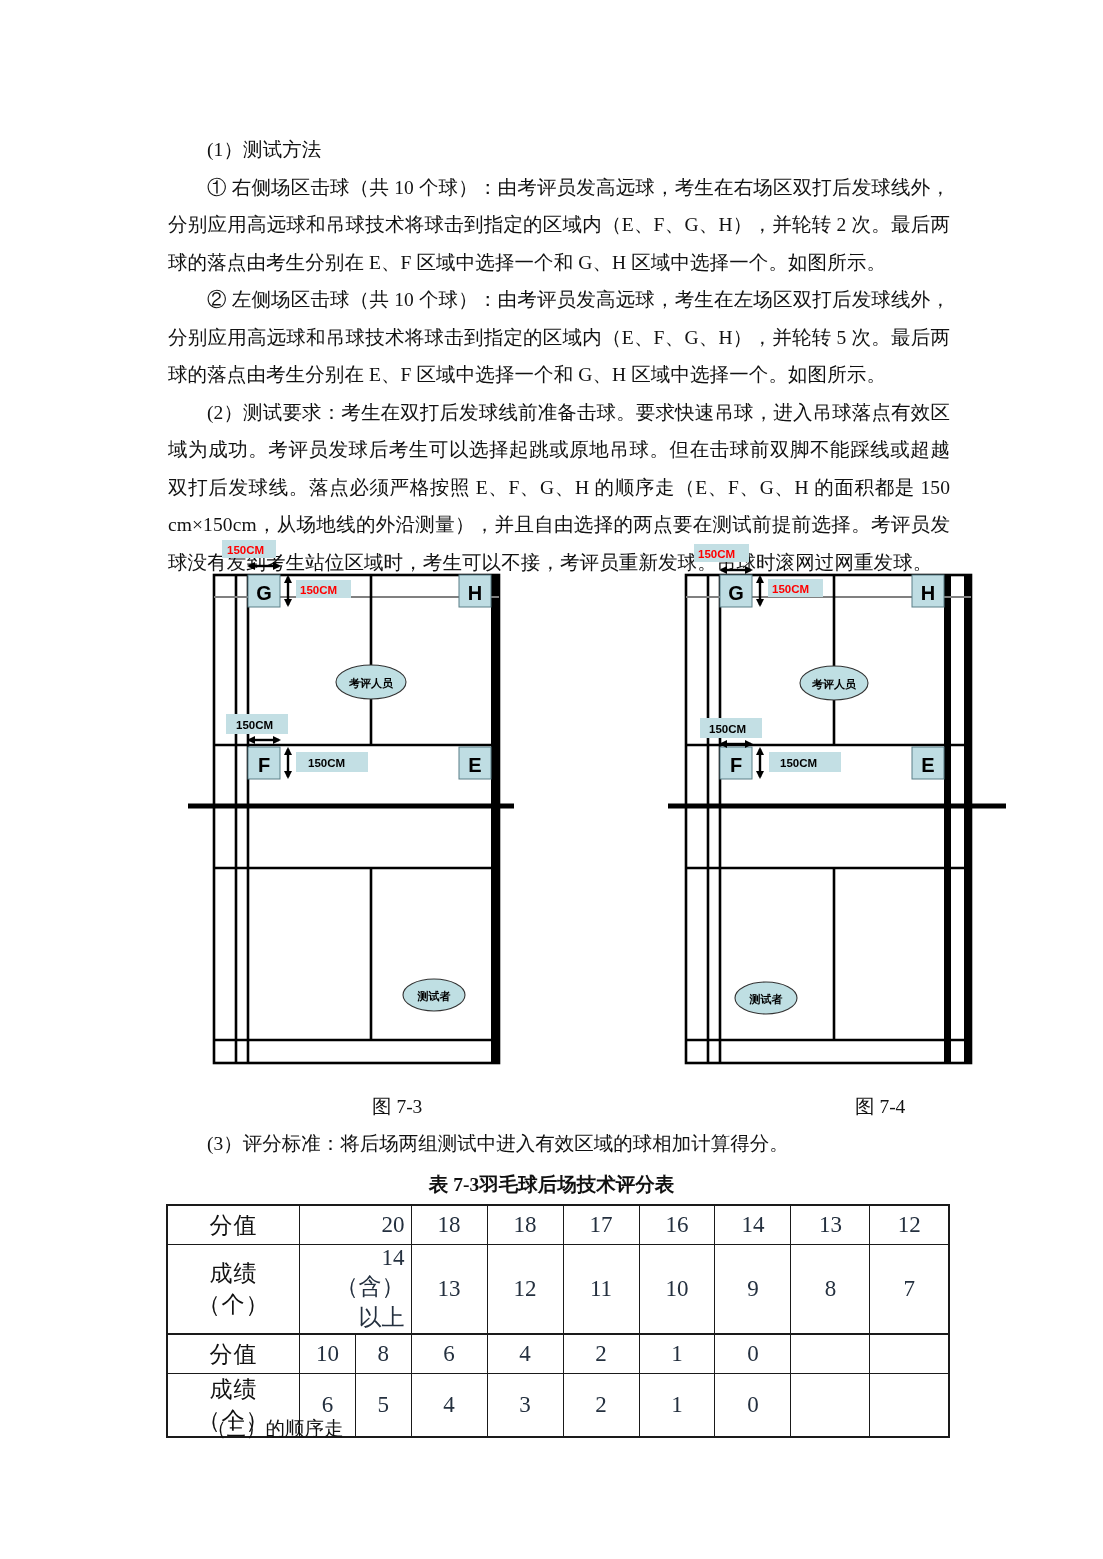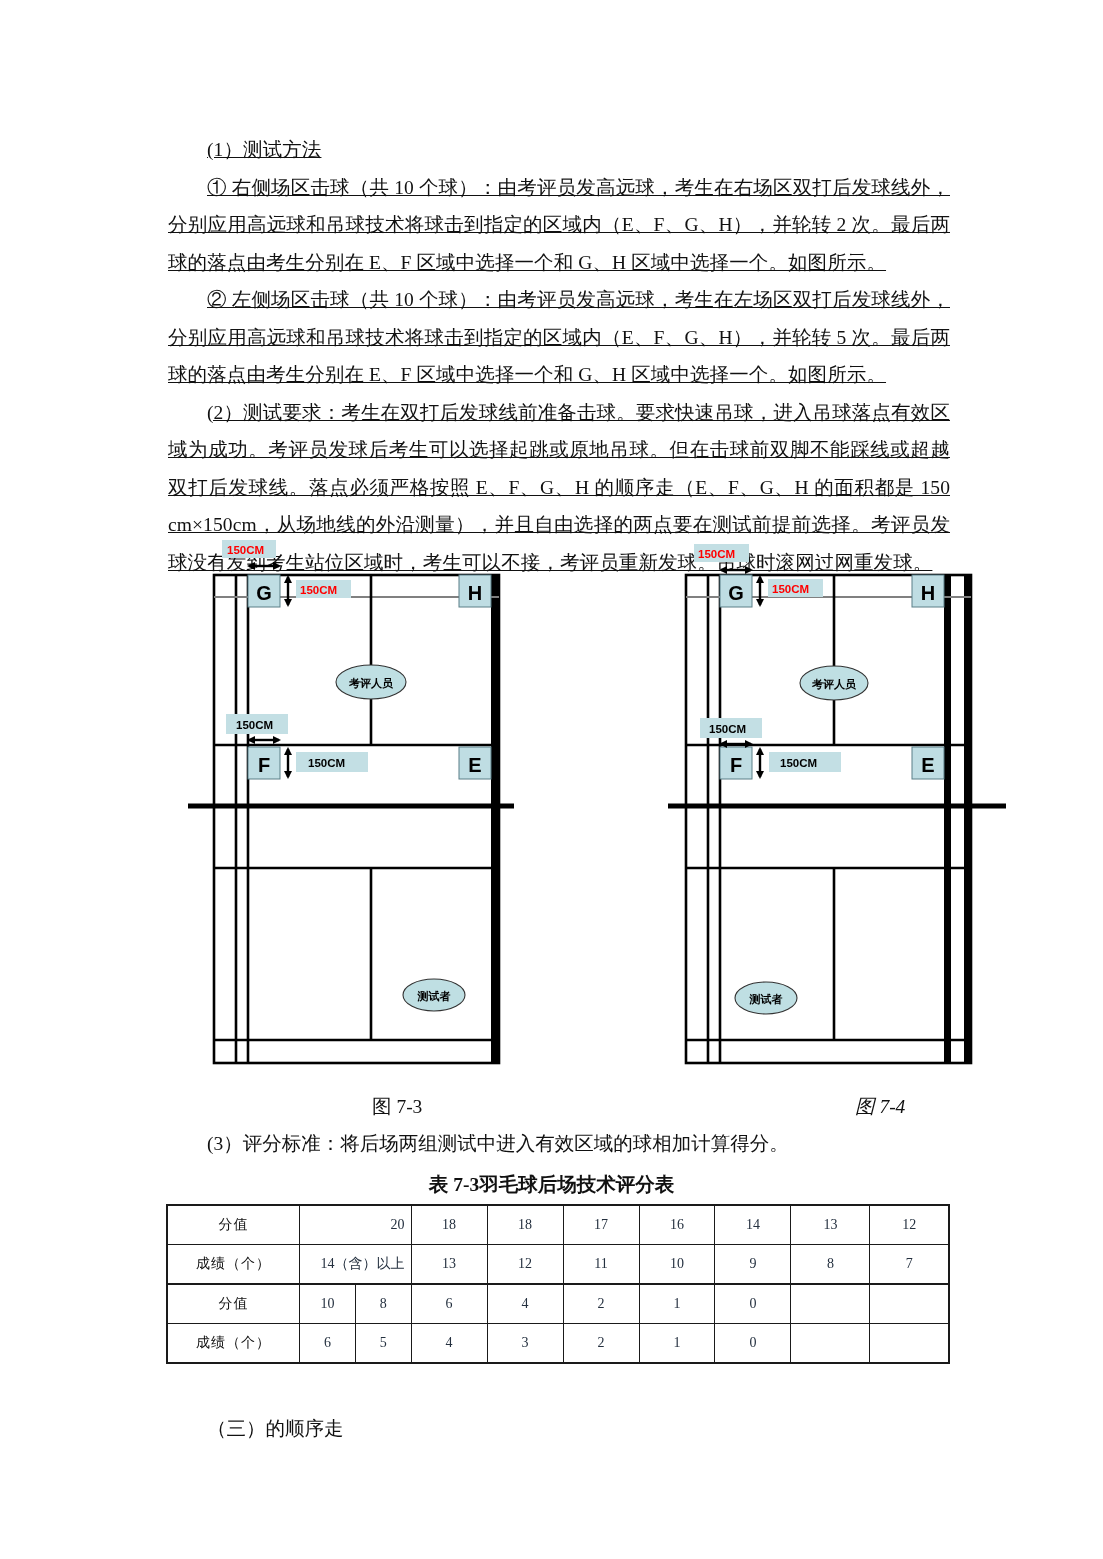--- a/index.html
+++ b/index.html
@@ -30,21 +30,20 @@
     top: 131px;
     width: 782px;
   }
   .para {
     font-size: 19.5px;
     line-height: 37.5px;
     text-align: justify;
     text-justify: inter-ideograph;
     margin: 0;
     letter-spacing: 0.1px;
-    text-decoration: underline;
   }
   .para.indent { text-indent: 2em; }
 
   
   .figures {
     position: absolute;
     left: 0;
     top: 535px;
     width: 1103px;
     height: 545px;
@@ -58,21 +57,21 @@
 
   .court-svg { display: block; }
 
   
   .caption {
     position: absolute;
     font-size: 19.5px;
     line-height: 28px;
   }
   .cap-left  { left: 372px; top: 1093px; text-align: right; }
-  .cap-right { left: 855px; top: 1093px; font-style: italic; }
+  .cap-right { left: 855px; top: 1093px; }
 
   
   .scoring-line {
     position: absolute;
     left: 168px;
     top: 1128px;
     width: 790px;
     font-size: 19.5px;
     line-height: 32px;
     text-indent: 2em;
@@ -98,21 +97,21 @@
     width: 784px;
     border-collapse: collapse;
     table-layout: fixed;
     border: 2.5px solid #1a1a1a;
     background: #ffffff;
   }
   .score-table td {
     border: 1px solid #1a1a1a;
     height: 38px;
     text-align: center;
-    font-size: 14px;
+    font-size: 23px;
     color: #24303f;
     padding: 0 6px;
     font-family: "Liberation Serif", "DejaVu Serif", serif;
   }
   .score-table td.hdr {
     color: #111111;
     text-align: center;
     letter-spacing: 1px;
   }
   .score-table td.lead-left {

